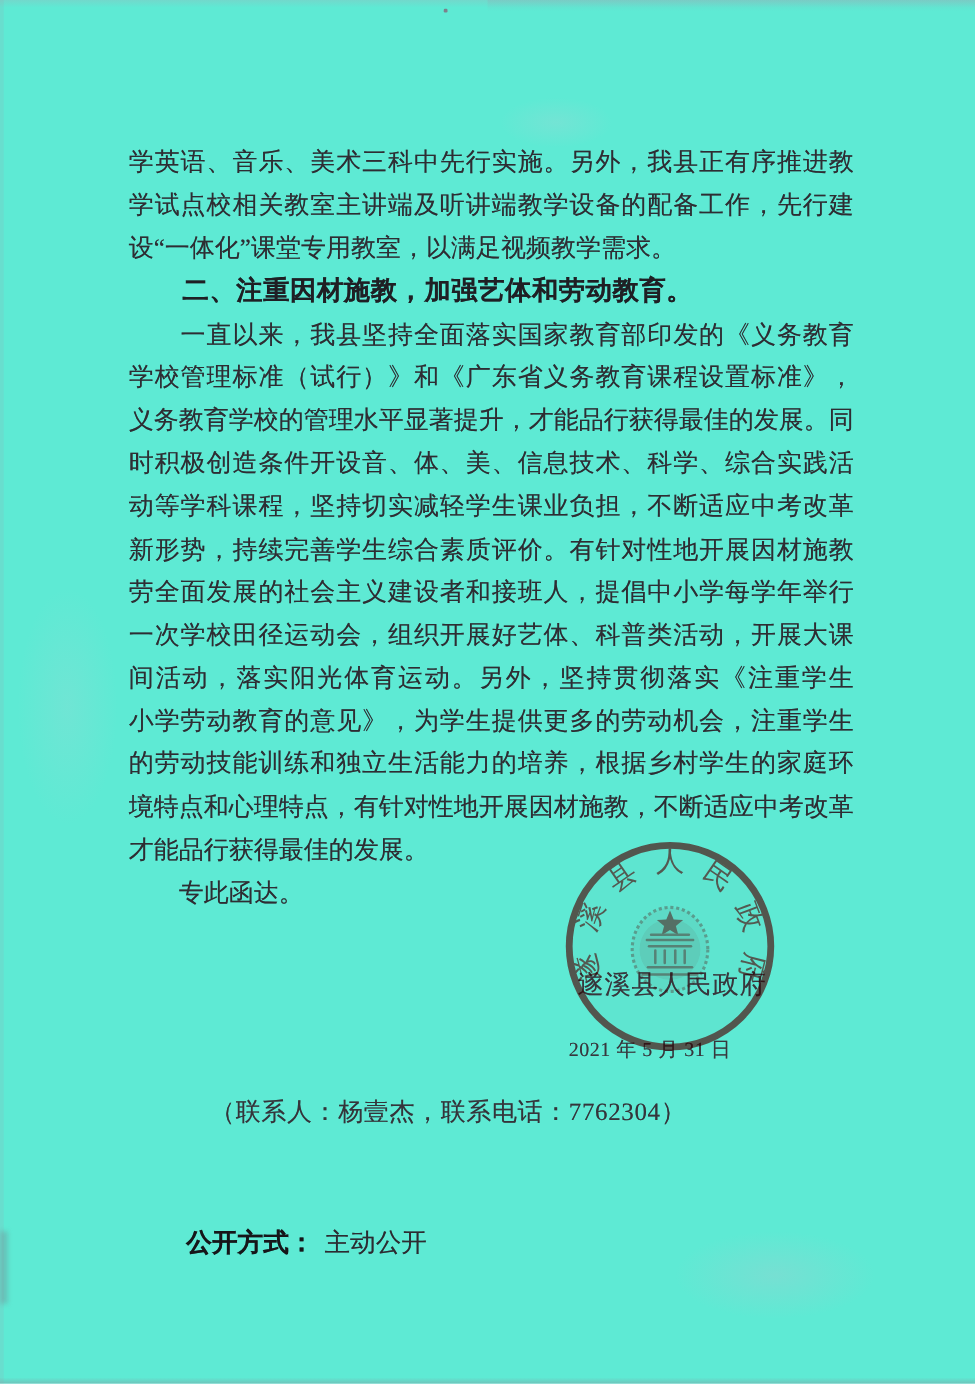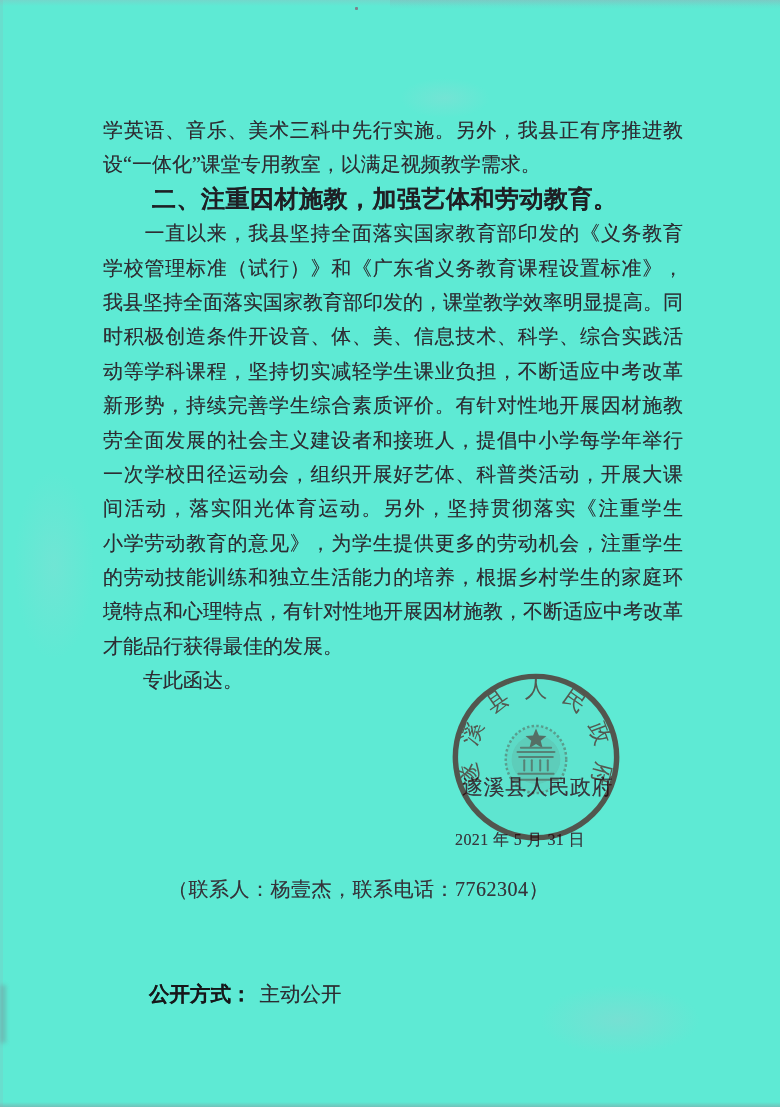--- a/index.html
+++ b/index.html
@@ -32,21 +32,21 @@
   
   .body-text{position:absolute;left:103px;top:113px;width:580px;}
   .ln{
     height:34.4px;line-height:34.4px;font-size:20px;color:#2e2d33;
     text-align:justify;white-space:normal;
     text-shadow:0 0 .5px rgba(46,45,51,.55);
   }
   .ln.j{text-align-last:justify;}
   .ln.heading{
     font-family:Liberation Sans, sans-serif;font-weight:bold;
-    color:#1f1f24;font-size:24px;letter-spacing:.5px;
+    color:#1f1f24;font-size:21px;letter-spacing:.5px;
     text-shadow:0 0 .4px rgba(20,20,25,.7);
   }
 
   .sig-name{position:absolute;left:462px;top:773px;font-size:21px;color:#38373d;
     letter-spacing:.6px;text-shadow:0 0 .5px rgba(50,50,55,.5);z-index:2;}
   .sig-date{position:absolute;left:455px;top:830px;font-size:16px;color:#38373d;
     letter-spacing:.4px;text-shadow:0 0 .5px rgba(50,50,55,.5);z-index:2;text-align:right;}
 
   .contact{position:absolute;left:168px;top:876px;font-size:20px;color:#35343a;
     letter-spacing:.5px;text-shadow:0 0 .5px rgba(50,50,55,.5);}
@@ -70,25 +70,26 @@
   <div class="edge-bottom"></div>
   <div class="edge-left"></div>
   <div class="streak-left"></div>
   <div class="smudge s1"></div>
   <div class="smudge s2"></div>
   <div class="smudge s3"></div>
   <div class="speck"></div>
 
   <div class="body-text">
     <div class="ln j">学英语、音乐、美术三科中先行实施。另外，我县正有序推进教</div>
+    <div class="ln j">学试点校相关教室主讲端及听讲端教学设备的配备工作，先行建</div>
     <div class="ln">设“一体化”课堂专用教室，以满足视频教学需求。</div>
     <div class="ln heading">　　二、注重因材施教，加强艺体和劳动教育。</div>
     <div class="ln j">　　一直以来，我县坚持全面落实国家教育部印发的《义务教育</div>
     <div class="ln j">学校管理标准（试行）》和《广东省义务教育课程设置标准》，</div>
-    <div class="ln j">我县坚持全面落实国家教育部印发的，课堂教学效率明显提高。同</div>
+    <div class="ln j">义务教育学校的管理水平显著提升，才能品行获得最佳的发展。同</div>
     <div class="ln j">时积极创造条件开设音、体、美、信息技术、科学、综合实践活</div>
     <div class="ln j">动等学科课程，坚持切实减轻学生课业负担，不断适应中考改革</div>
     <div class="ln j">新形势，持续完善学生综合素质评价。有针对性地开展因材施教</div>
     <div class="ln j">劳全面发展的社会主义建设者和接班人，提倡中小学每学年举行</div>
     <div class="ln j">一次学校田径运动会，组织开展好艺体、科普类活动，开展大课</div>
     <div class="ln j">间活动，落实阳光体育运动。另外，坚持贯彻落实《注重学生</div>
     <div class="ln j">小学劳动教育的意见》，为学生提供更多的劳动机会，注重学生</div>
     <div class="ln j">的劳动技能训练和独立生活能力的培养，根据乡村学生的家庭环</div>
     <div class="ln j">境特点和心理特点，有针对性地开展因材施教，不断适应中考改革</div>
     <div class="ln">才能品行获得最佳的发展。</div>

